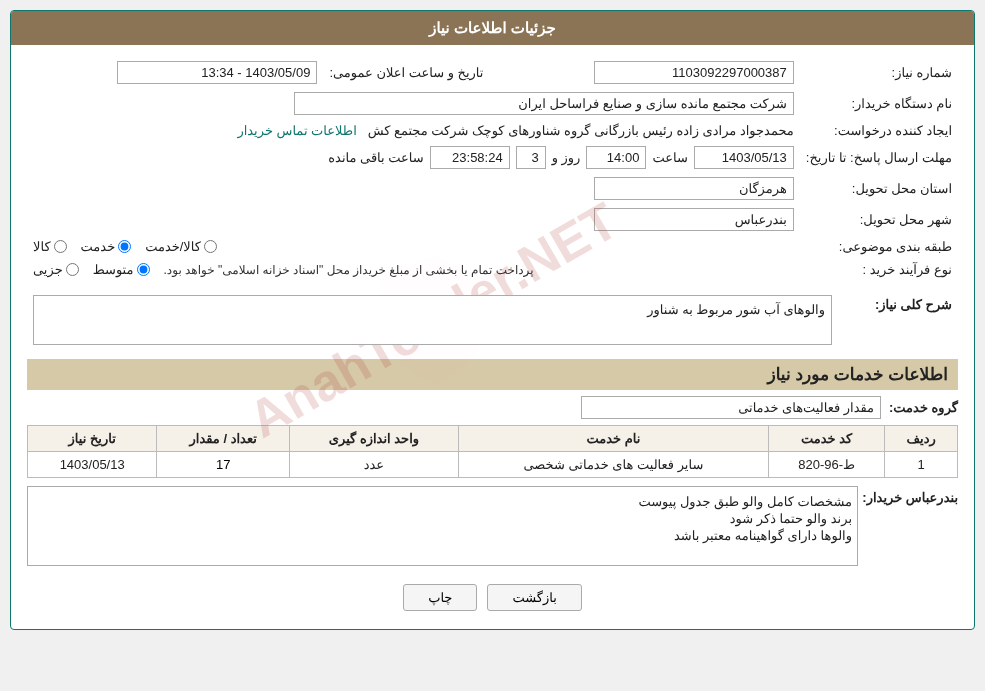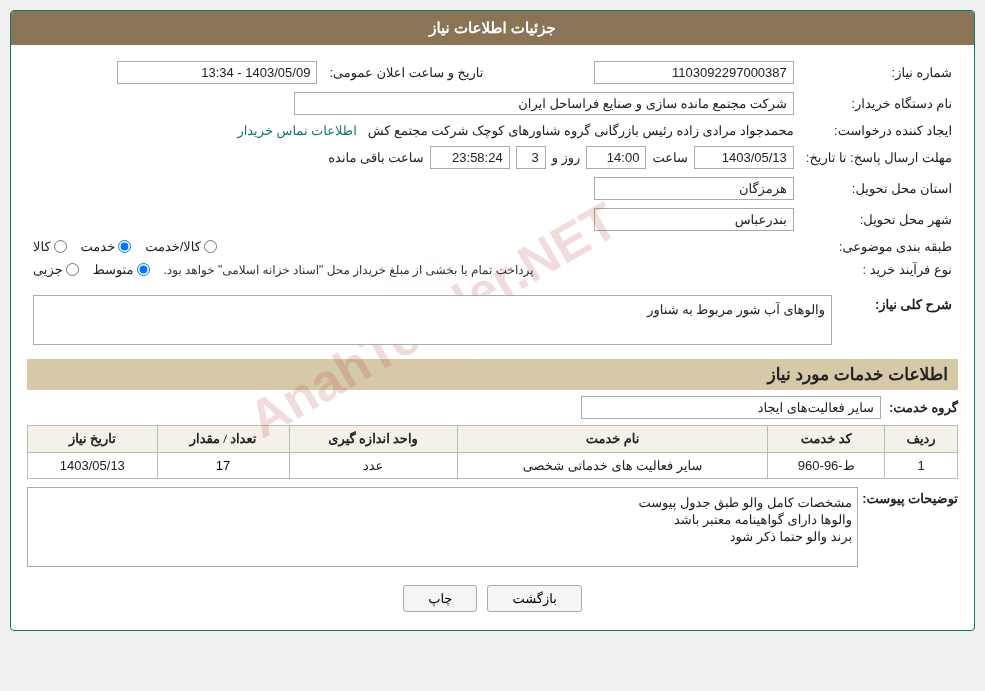--- a/index.html
+++ b/index.html
@@ -98,21 +98,20 @@
     }
     .services-table th, .services-table td {
       border: 1px solid #bbb;
       padding: 5px 8px;
       text-align: center;
       font-size: 13px;
     }
     .services-table th {
       background: #f5f0e8;
       font-weight: bold;
-      font-family: Liberation Serif, serif;
     }
     .services-table td.red-text {
       color: #000000;
       font-weight: normal;
     }
     
     .buyer-note-section {
       display: flex;
       align-items: flex-start;
       gap: 10px;
@@ -322,53 +321,53 @@
             </div>
           </td>
         </tr>
       </tbody>
         </table>
 
       <div class="divider-section">اطلاعات خدمات مورد نیاز</div>
 
       <div class="group-service-row">
         <span class="group-service-label">گروه خدمت:</span>
-        <span class="input-box" style="min-width:300px;">سایر فعالیت‌های ایجاد</span>
+        <span class="input-box" style="min-width:300px;">مقدار فعالیت‌های خدماتی</span>
       </div>
 
       <table class="services-table">
         <thead>
           <tr>
             <th>ردیف</th>
             <th>کد خدمت</th>
             <th>نام خدمت</th>
             <th>واحد اندازه گیری</th>
             <th>تعداد / مقدار</th>
             <th>تاریخ نیاز</th>
           </tr>
         </thead>
         <tbody id="services-tbody">
         <tr>
       <td>1</td>
-      <td>ط-96-960</td>
+      <td>ط-96-820</td>
       <td>سایر فعالیت های خدماتی شخصی</td>
       <td>عدد</td>
       <td class="red-text">17</td>
       <td>1403/05/13</td>
     </tr>
           </tbody>
       </table>
 
       <div class="buyer-note-section">
-        <span class="buyer-note-label">توضیحات پیوست:</span>
+        <span class="buyer-note-label">بندرعباس خریدار:</span>
         <div class="buyer-note-box">
           <div id="buyer-note-lines">
               <p style="margin: 2px 0px;">مشخصات کامل والو طبق جدول پیوست</p>
+              <p style="margin: 2px 0px;">برند والو حتما ذکر شود</p>
               <p style="margin: 2px 0px;">والوها دارای گواهینامه معتبر باشد</p>
-              <p style="margin: 2px 0px;">برند والو حتما ذکر شود</p>
             </div>
         </div>
       </div>
 
       <div class="footer-buttons">
         <button class="btn">بازگشت</button>
         <button class="btn">چاپ</button>
       </div>
 
     </div>

